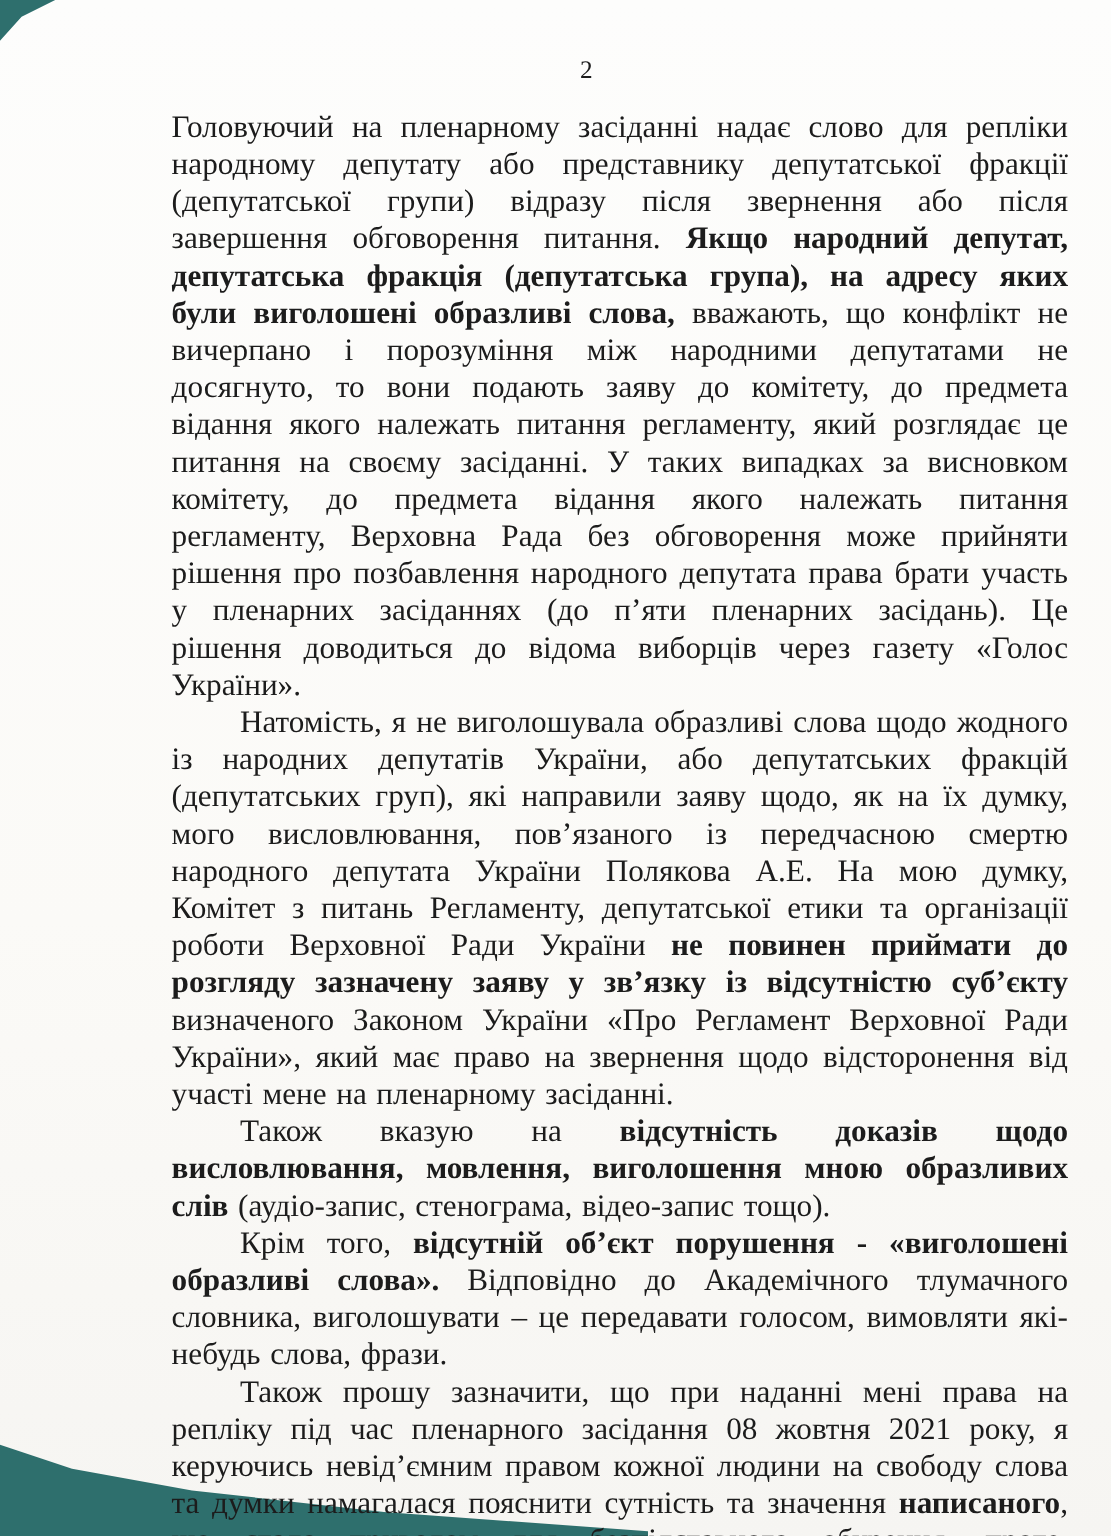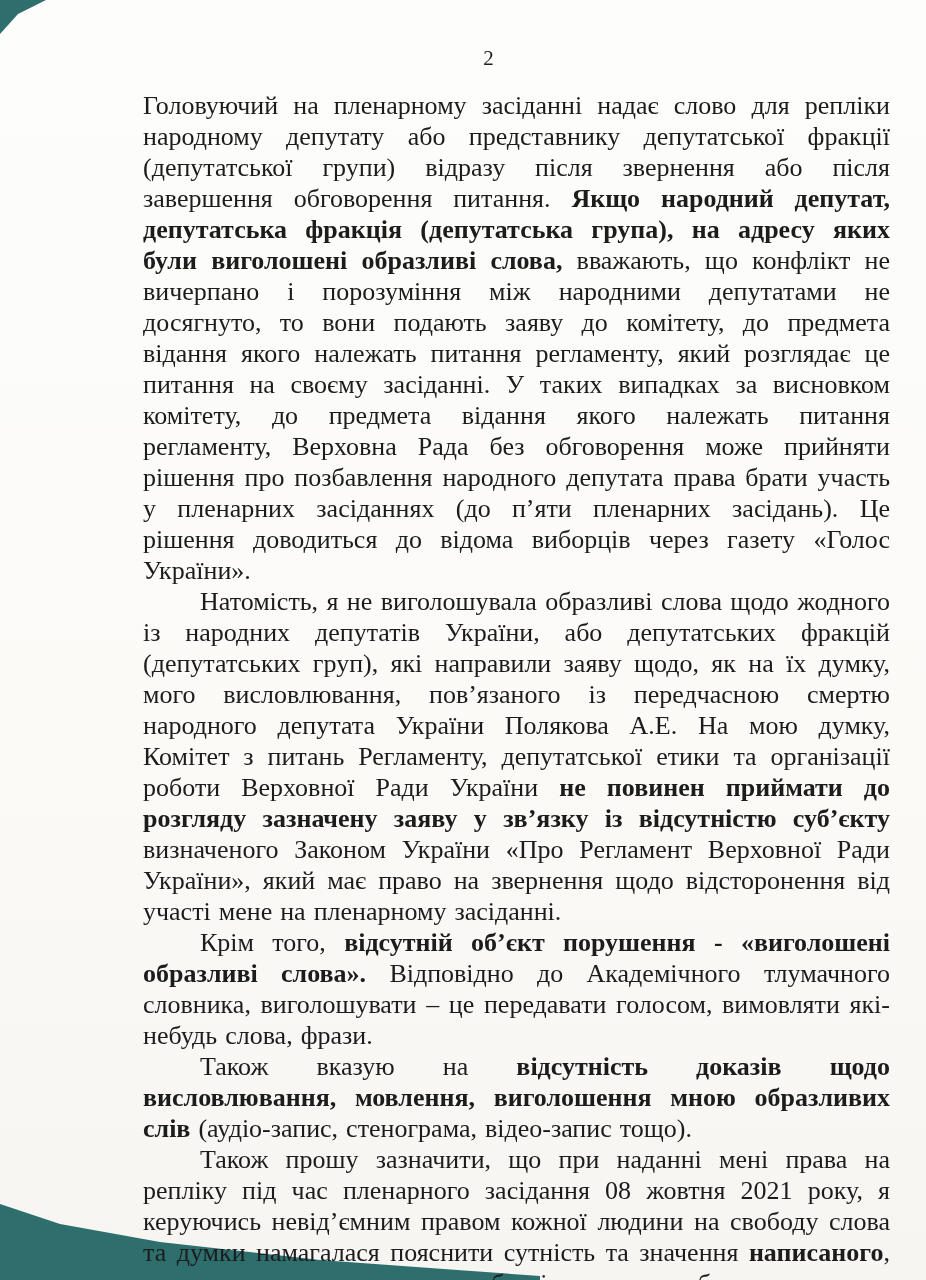--- a/index.html
+++ b/index.html
@@ -62,20 +62,20 @@
   </svg>
 
   <div class="page-number">2</div>
 
   <div class="content">
 
     <p><span>Головуючий на пленарному засіданні надає слово для репліки народному депутату або представнику депутатської фракції (депутатської групи) відразу після звернення або після завершення обговорення питання. </span><span class="b">Якщо народний депутат, депутатська фракція (депутатська група), на адресу яких були виголошені образливі слова, </span><span>вважають, що конфлікт не вичерпано і порозуміння між народними депутатами не досягнуто, то вони подають заяву до комітету, до предмета відання якого належать питання регламенту, який розглядає це питання на своєму засіданні. У таких випадках за висновком комітету, до предмета відання якого належать питання регламенту, Верховна Рада без обговорення може прийняти рішення про позбавлення народного депутата права брати участь у пленарних засіданнях (до п’яти пленарних засідань). Це рішення доводиться до відома виборців через газету «Голос України».</span></p>
 
     <p class="indent"><span>Натомість, я не виголошувала образливі слова щодо жодного із народних депутатів України, або депутатських фракцій (депутатських груп), які направили заяву щодо, як на їх думку, мого висловлювання, пов’язаного із передчасною смертю народного депутата України Полякова А.Е. На мою думку, Комітет з питань Регламенту, депутатської етики та організації роботи Верховної Ради України </span><span class="b">не повинен приймати до розгляду зазначену заяву у зв’язку із відсутністю суб’єкту </span><span>визначеного Законом України «Про Регламент Верховної Ради України», який має право на звернення щодо відсторонення від участі мене на пленарному засіданні.</span></p>
 
+    <p class="indent"><span>Також вказую на </span><span class="b">відсутність доказів щодо висловлювання, мовлення, виголошення мною образливих слів </span><span>(аудіо-запис, стенограма, відео-запис тощо).</span></p>
+
     <p class="indent"><span>Крім того, </span><span class="b">відсутній об’єкт порушення - «виголошені образливі слова».</span><span> Відповідно до Академічного тлумачного словника, виголошувати – це передавати голосом, вимовляти які-небудь слова, фрази.</span></p>
-
-    <p class="indent"><span>Також вказую на </span><span class="b">відсутність доказів щодо висловлювання, мовлення, виголошення мною образливих слів </span><span>(аудіо-запис, стенограма, відео-запис тощо).</span></p>
 
     <p class="indent"><span>Також прошу зазначити, що при наданні мені права на репліку під час пленарного засідання 08 жовтня 2021 року, я керуючись невід’ємним правом кожної людини на свободу слова та думки намагалася пояснити сутність та значення </span><span class="b">написаного</span><span>, що стало приводом для безпідставного обурення, проте, вимкнувши мій мікрофон, мене було позбавлено можливості донесення моєї думки щодо написаного. Наслідком описаних подій 08 жовтня 2021 року став політичний булінг щодо мене у медійному просторі України та за її межами, що нанесло шкоду моїй діловій та політичній репутації, а також негативно вплинуло на загальний стан мого здоров’я.</span></p>
 
   </div>
 </div>
 
 </body></html>

